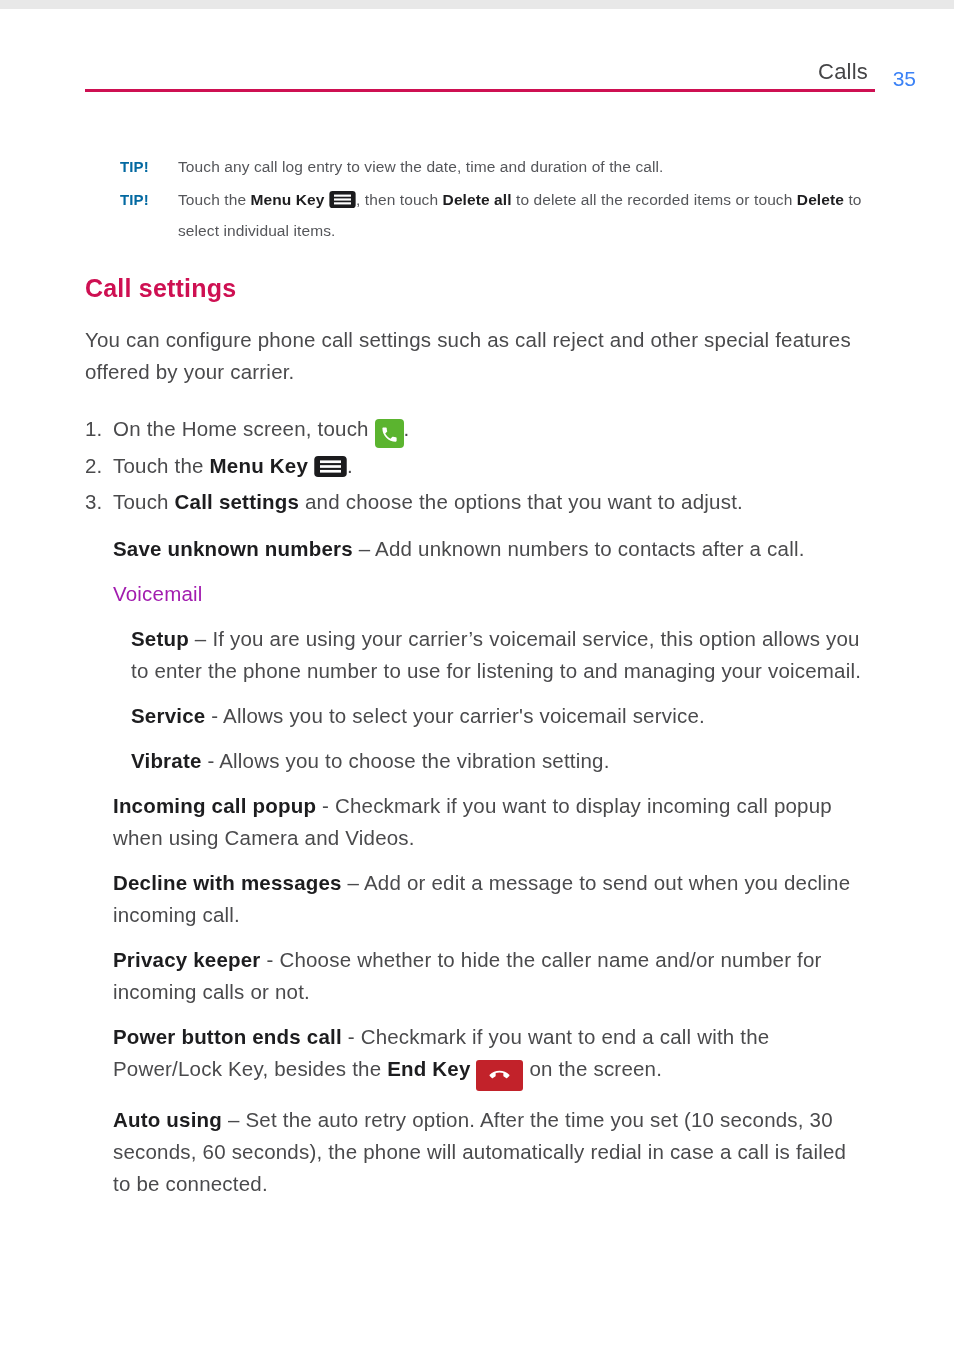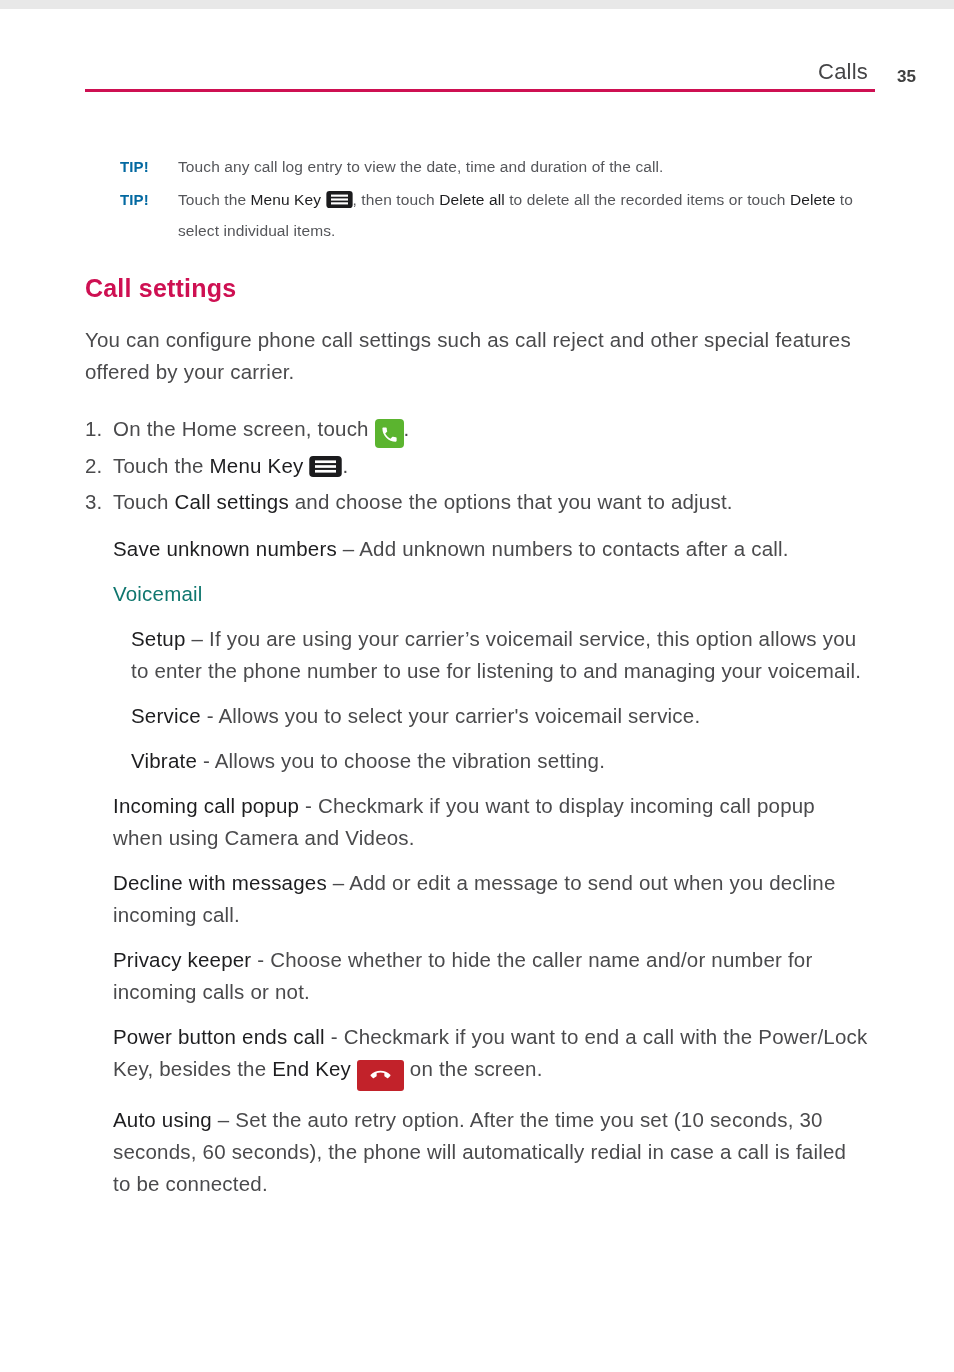--- a/index.html
+++ b/index.html
@@ -2,46 +2,46 @@
 <html><head>
 <meta charset="utf-8">
 <style>
   html,body{margin:0;padding:0;background:#e8e8e8;}
   .page{
     position:relative;width:954px;height:1372px;margin:9px auto;background:#ffffff;
     font-family:"Liberation Sans",sans-serif;overflow:hidden;
   }
   
   .hdr-title{position:absolute;top:50px;right:86px;font-size:22px;color:#454547;letter-spacing:.2px;}
-  .hdr-num{position:absolute;top:58px;right:38px;font-size:17px;font-weight:bold;color:#404040;}
+  .hdr-num{position:absolute;top:58px;right:38px;font-size:21px;font-weight:normal;color:#3b82f6;}
   .hdr-rule{position:absolute;top:80px;left:85px;right:79px;height:3px;background:#ce1052;}
   
   .content{
     position:absolute;left:85px;top:142px;width:784px;
     color:#4a4a4c;font-size:20.5px;line-height:32px;letter-spacing:.2px;
   }
-  b{color:#1d1d1f;font-weight:normal;}
+  b{color:#1d1d1f;font-weight:bold;}
   
   .tips{padding-left:35px;font-size:15.5px;line-height:31px;color:#55565a;letter-spacing:.1px;}
   .tip{display:flex;align-items:flex-start;}
   .tip + .tip{margin-top:2px;}
   .tip-label{flex:none;width:58px;font-weight:bold;color:#0369a1;font-size:15px;}
   .tip-body{margin:0;}
   
   .sec-title{margin:27px 0 0;font-size:25px;line-height:30px;font-weight:bold;color:#ce1052;letter-spacing:.2px;}
   .intro{margin:21px 0 0;}
   
   .steps{margin-top:23px;}
   .step{display:flex;line-height:36px;}
   .step-num{flex:none;width:28px;}
   .step-body{margin:0;}
   
   .opt{margin:13px 0 0;padding-left:28px;}
   .opt.ind2{padding-left:46px;}
-  .subhead{margin:13px 0 0;padding-left:28px;color:#0f766e;}
+  .subhead{margin:13px 0 0;padding-left:28px;color:#a21caf;}
   
   .icon{display:inline-block;vertical-align:middle;}
   .phone-icon{width:29px;height:29px;border-radius:4px;background:#5bb42f;vertical-align:-8px;text-align:center;}
   .phone-icon svg{width:19px;height:19px;margin-top:5px;}
   .menu-icon{width:33px;height:21px;vertical-align:-4px;}
   .menu-icon.sm{width:27px;height:17px;vertical-align:-3px;}
   .menu-icon svg{width:100%;height:100%;display:block;}
   .endkey-icon{width:47px;height:31px;border-radius:3px;background:#c2222a;vertical-align:-9px;text-align:center;}
   .endkey-icon svg{width:33px;height:20px;margin-top:5px;}
 </style>

